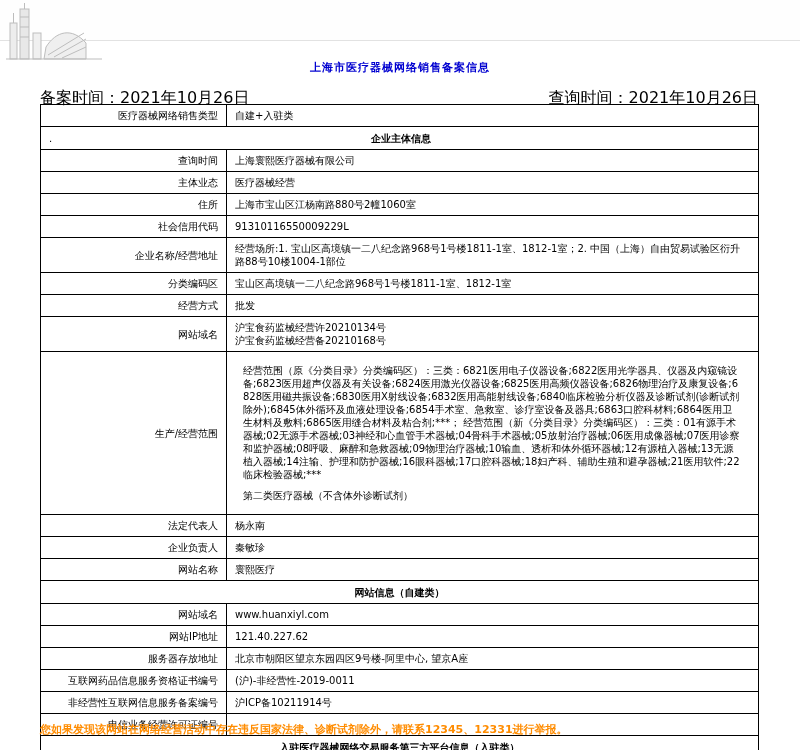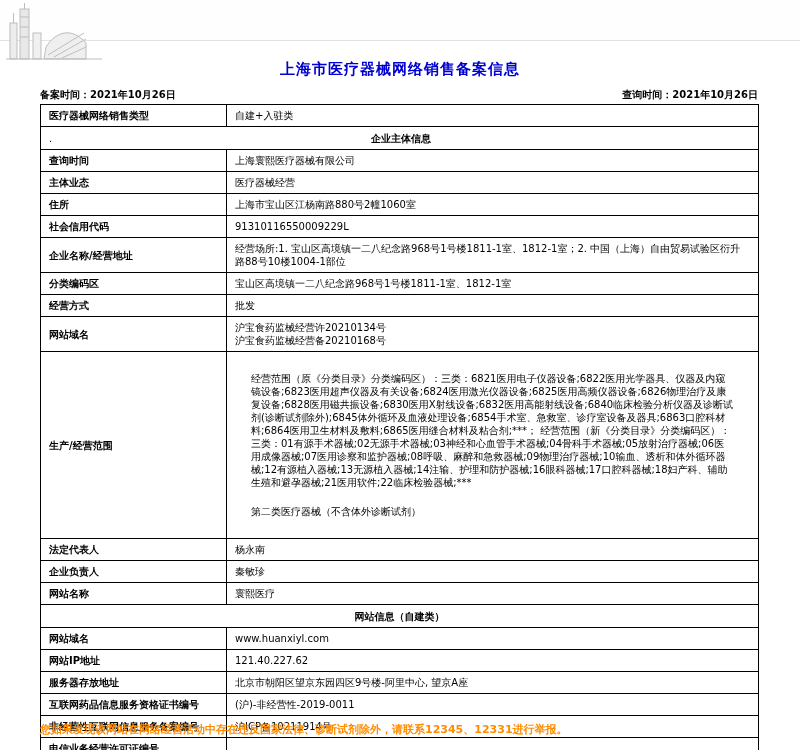--- a/index.html
+++ b/index.html
@@ -4,40 +4,40 @@
 <style>
   html,body{margin:0;padding:0;}
   body{
     width:800px;height:750px;overflow:hidden;background:#fff;
     font-family:"DejaVu Sans",sans-serif;color:#000;position:relative;
   }
   .top-banner{position:absolute;top:0;left:0;width:800px;height:40px;border-bottom:1px solid #e2e2e2;background:#fefefe;}
   .logo{position:absolute;top:3px;left:6px;width:100px;height:58px;}
   .page-title{
     position:absolute;top:60px;left:0;width:800px;text-align:center;
-    color:#0000d0;font-weight:bold;font-size:15px;letter-spacing:1px;
+    color:#0000d0;font-weight:bold;font-size:11px;letter-spacing:1px;
   }
   .meta-row{
     position:absolute;top:88px;left:40px;width:718px;
     display:flex;justify-content:space-between;
-    font-size:10px;font-weight:bold;
+    font-size:16px;font-weight:normal;
   }
   .doc-wrap{position:absolute;top:104px;left:40px;width:718px;}
   table.doc{border-collapse:collapse;table-layout:fixed;width:718px;}
   table.doc td{
     border:1px solid #000;font-size:10px;line-height:13px;
     padding:4px 8px;vertical-align:middle;word-break:break-all;
   }
-  td.lbl{font-weight:bold;}
+  td.lbl{font-weight:normal;text-align:right;}
   td.sec{font-weight:bold;text-align:center;height:14px;}
   td.val{}
   td.hd{font-weight:bold;text-align:center;}
   .sec-dot{float:left;font-weight:normal;}
   .scope-cell{font-size:9px;line-height:10px;padding:3px 8px;vertical-align:top;}
-  .scope-cell div{margin:16px;}
+  .scope-cell div{margin:8px;}
   .warning{
     position:absolute;left:40px;top:722px;width:740px;
     color:#ff8c00;font-size:11px;font-weight:bold;
   }
 </style>
 </head>
 <body>
 
 <div class="top-banner"></div>
 

